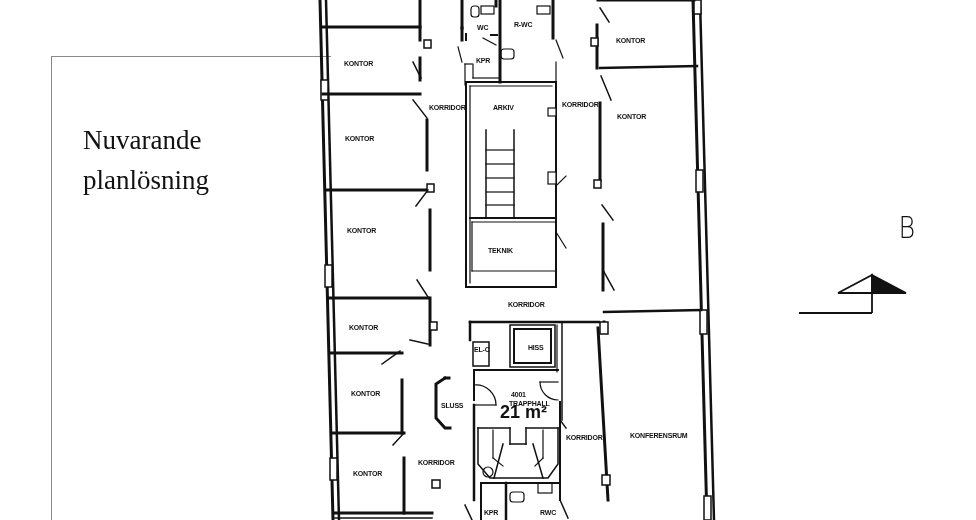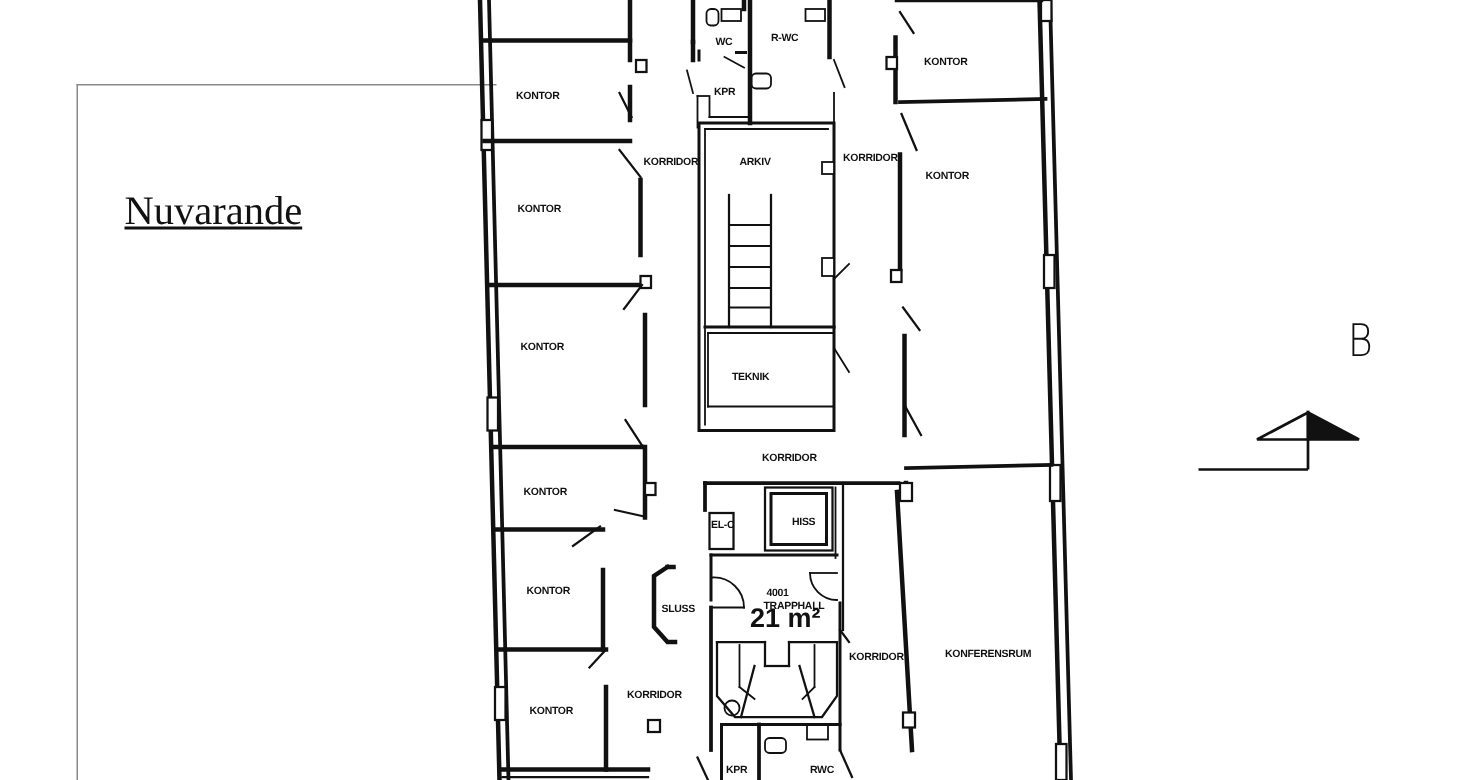--- a/index.html
+++ b/index.html
@@ -26,21 +26,21 @@
     }
     .title-text {
       position: absolute;
       left: 83px;
       top: 120px;
       font-family: "Liberation Serif", "DejaVu Serif", serif;
       font-size: 27px;
       line-height: 40px;
       color: #111;
     }
-    .title-text div { white-space: nowrap; text-decoration: underline; }
+    .title-text div { white-space: nowrap; }
     svg.plan {
       position: absolute;
       left: 0;
       top: 0;
     }
     .lbl {
       font-family: "Liberation Sans", "DejaVu Sans", sans-serif;
       font-size: 7px;
       font-weight: bold;
       fill: #111;
@@ -63,20 +63,21 @@
       transform: scaleX(0.85);
     }
   </style>
 </head>
 <body>
 
 <div class="title-frame"></div>
 
 <div class="title-text">
   <div>Nuvarande</div>
+  <div>planlösning</div>
 </div>
 
 <svg class="plan" width="976" height="520" viewBox="0 0 976 520">
   <g stroke="#111" fill="none" stroke-linecap="square">
 
     <g>
       <line x1="320" y1="0" x2="333" y2="520" stroke-width="3"></line>
       <line x1="326" y1="0" x2="339" y2="520" stroke-width="2.5"></line>
       <rect x="321" y="80" width="7" height="20" fill="#fff" stroke-width="1.5"></rect>
       <rect x="325" y="265" width="7" height="22" fill="#fff" stroke-width="1.5"></rect>

